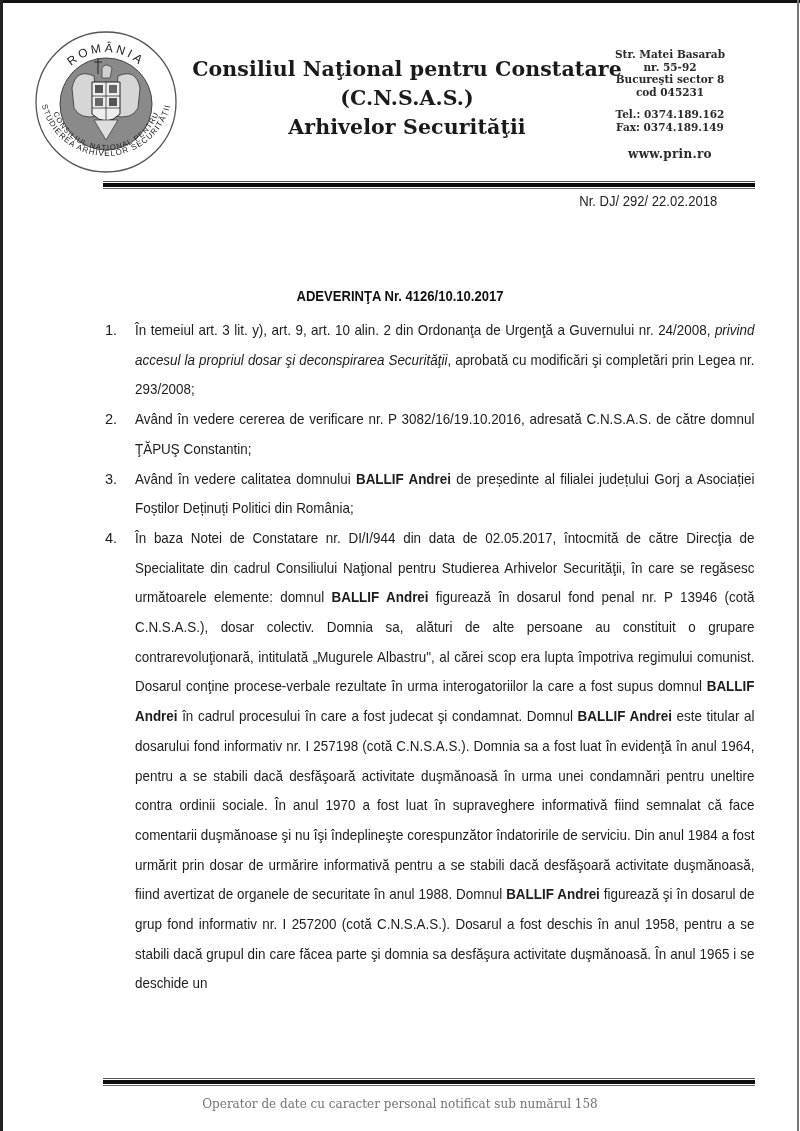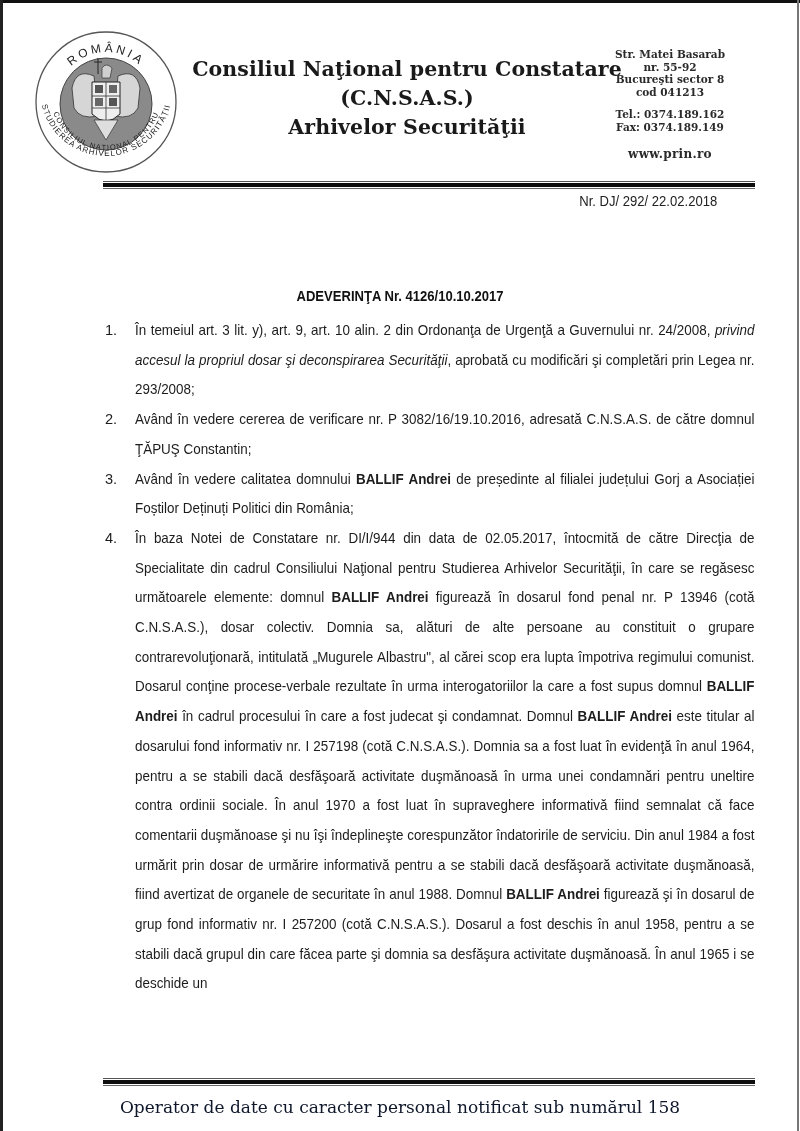--- a/index.html
+++ b/index.html
@@ -50,21 +50,21 @@
       font-size: 14.6px; line-height: 29.7px; color: #1c1c1c;
     }
     .body-list li { position: relative; text-align: justify; margin: 0; }
     .body-list li .num { position: absolute; left: -30px; top: 0; }
     .body-list li .txt { display: block; transform: scaleX(0.92); transform-origin: left top; width: 108.6%; }
     .body-list b { font-weight: bold; }
     .body-list i { font-style: italic; }
 
     .footer-note {
       position: absolute; left: 0; width: 800px; top: 1097px; text-align: center;
-      font-family: "DejaVu Serif", serif; font-size: 17px; color: #0f172a;
+      font-family: "DejaVu Serif", serif; font-size: 12px; color: #737373;
     }
   </style>
 </head>
 <body>
 
 <div class="frame-top"></div>
 <div class="frame-left"></div>
 <div class="frame-right"></div>
 
 <svg class="seal" viewBox="0 0 148 148">
@@ -107,21 +107,21 @@
 <div class="org-title">
   <div>Consiliul Naţional pentru Constatare</div>
   <div>(C.N.S.A.S.)</div>
   <div>Arhivelor Securităţii</div>
 </div>
 
 <div class="contact">
   <div>Str. Matei Basarab</div>
   <div>nr. 55-92</div>
   <div>Bucureşti sector 8</div>
-  <div>cod 041213</div>
+  <div>cod 045231</div>
   <div class="gap"></div>
   <div>Tel.: 0374.189.162</div>
   <div>Fax: 0374.189.149</div>
   <div class="gap"></div>
   <div class="web">www.prin.ro</div>
 </div>
 
 <div class="rule-top">
   <div class="thin1"></div>
     <div class="thick"></div>

